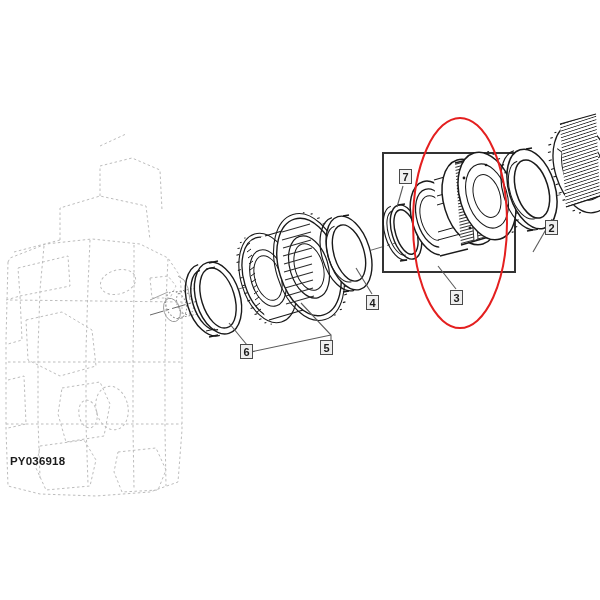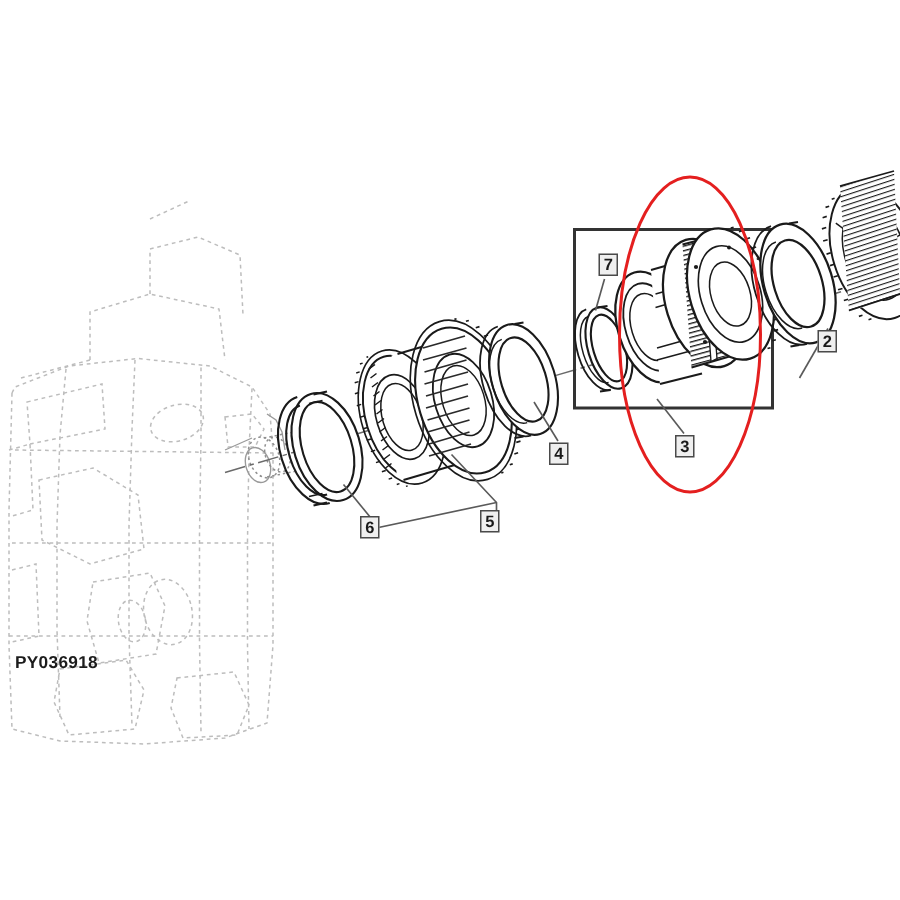--- a/index.html
+++ b/index.html
@@ -18,21 +18,21 @@
     font-size:11px;
     font-weight:bold;
     color:#1a1a1a;
     line-height:14px;
     text-align:center;
     width:13px;height:15px;
     box-sizing:border-box;
   }
   #part-number{
     position:absolute;
-    left:10px;top:436px;
+    left:10px;top:455px;
     font-family:"Liberation Sans",sans-serif;
     font-size:11.5px;
     font-weight:bold;
     letter-spacing:0.2px;
     color:#1c1c1c;
   }
 </style>
 </head>
 <body>
 

